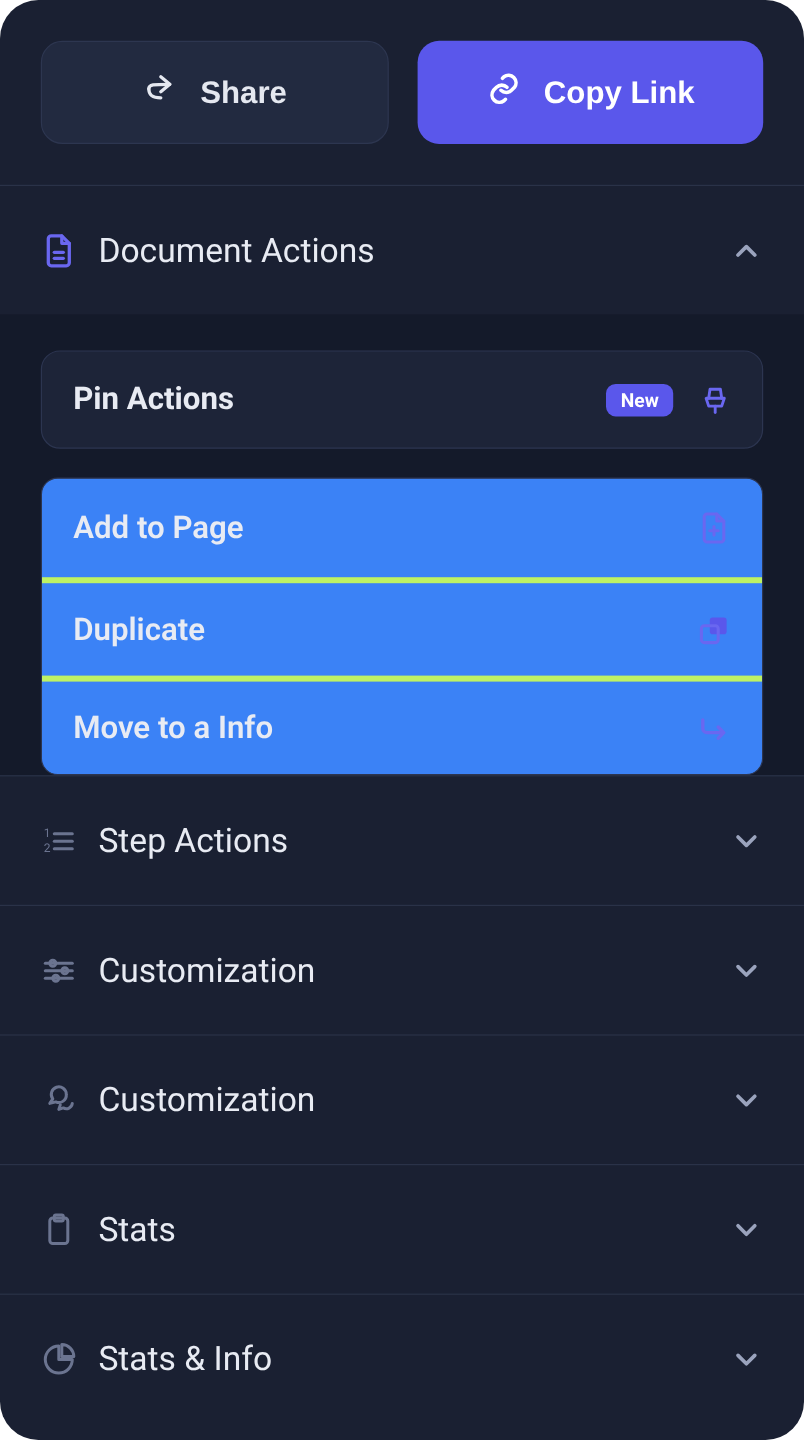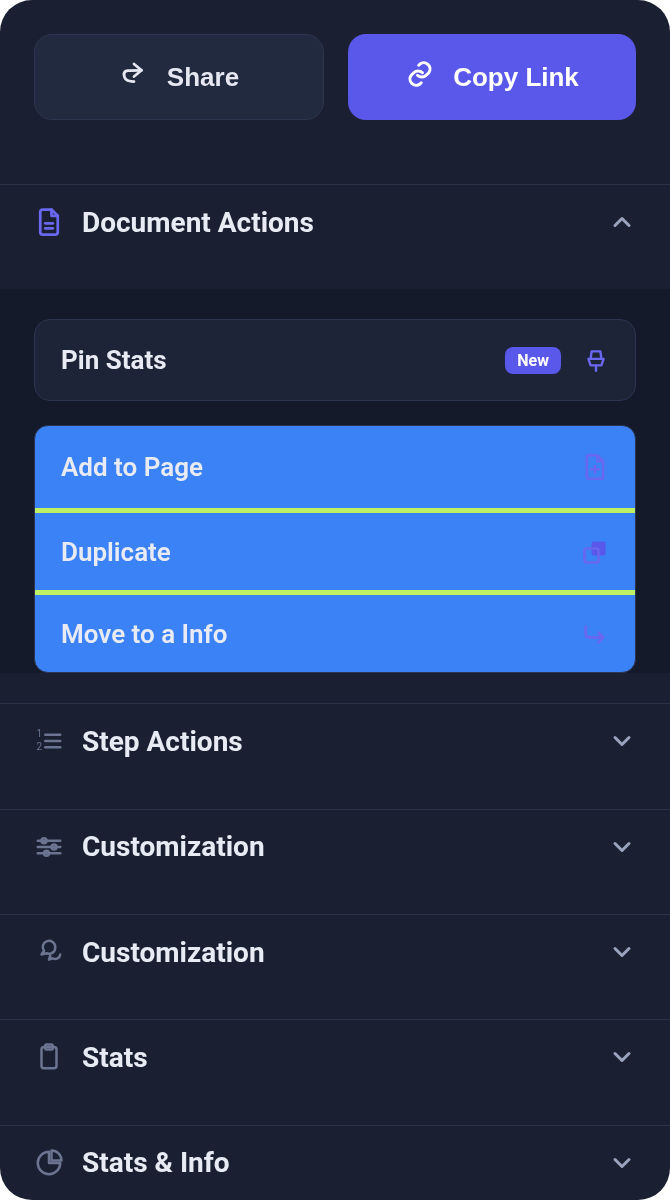--- a/index.html
+++ b/index.html
@@ -11,21 +11,20 @@
     padding: 0;
   }
   .panel {
     width: 670px;
     height: 1200px;
     background: #1a2032;
     border-radius: 32px;
     overflow: hidden;
     display: flex;
     flex-direction: column;
-    gap: 30px;
   }
   .topbar {
     display: flex;
     gap: 24px;
     padding: 34px 34px 34px 34px;
   }
   .btn {
     flex: 1;
     height: 86px;
     border-radius: 18px;
@@ -64,21 +63,21 @@
     display: flex;
     align-items: center;
     justify-content: center;
     margin-right: 18px;
     flex-shrink: 0;
   }
   .section-header .icon-slot.accent svg { stroke: #6a67f0; fill: none; }
   .section-header .icon-slot.muted svg { stroke: #6b7490; fill: none; }
   .section-header .label {
     font-size: 28px;
-    font-weight: 700;
+    font-weight: 400;
     color: #e8ebf3;
     flex: 1;
   }
   .section-header .chev {
     width: 28px; height: 28px;
     stroke: #9aa3bd;
     fill: none;
   }
 
   .section-body {
@@ -176,21 +175,21 @@
       </svg>
     </span>
     <span class="label">Document Actions</span>
     <svg class="chev" viewBox="0 0 24 24" stroke-width="2.6" stroke-linecap="round" stroke-linejoin="round">
       <polyline points="6 15 12 9 18 15"></polyline>
     </svg>
   </div>
 
   <div class="section-body">
     <div class="card">
-      <span class="card-label">Pin Stats</span>
+      <span class="card-label">Pin Actions</span>
       <span class="badge">New</span>
       <span class="right-icon">
         <svg viewBox="0 0 24 24" stroke-width="2.2" stroke-linecap="round" stroke-linejoin="round">
           <path d="M12 17v5"></path>
           <path d="M7 11l1-7h8l1 7"></path>
           <path d="M5 11h14l-2 6H7z"></path>
         </svg>
       </span>
     </div>
 

